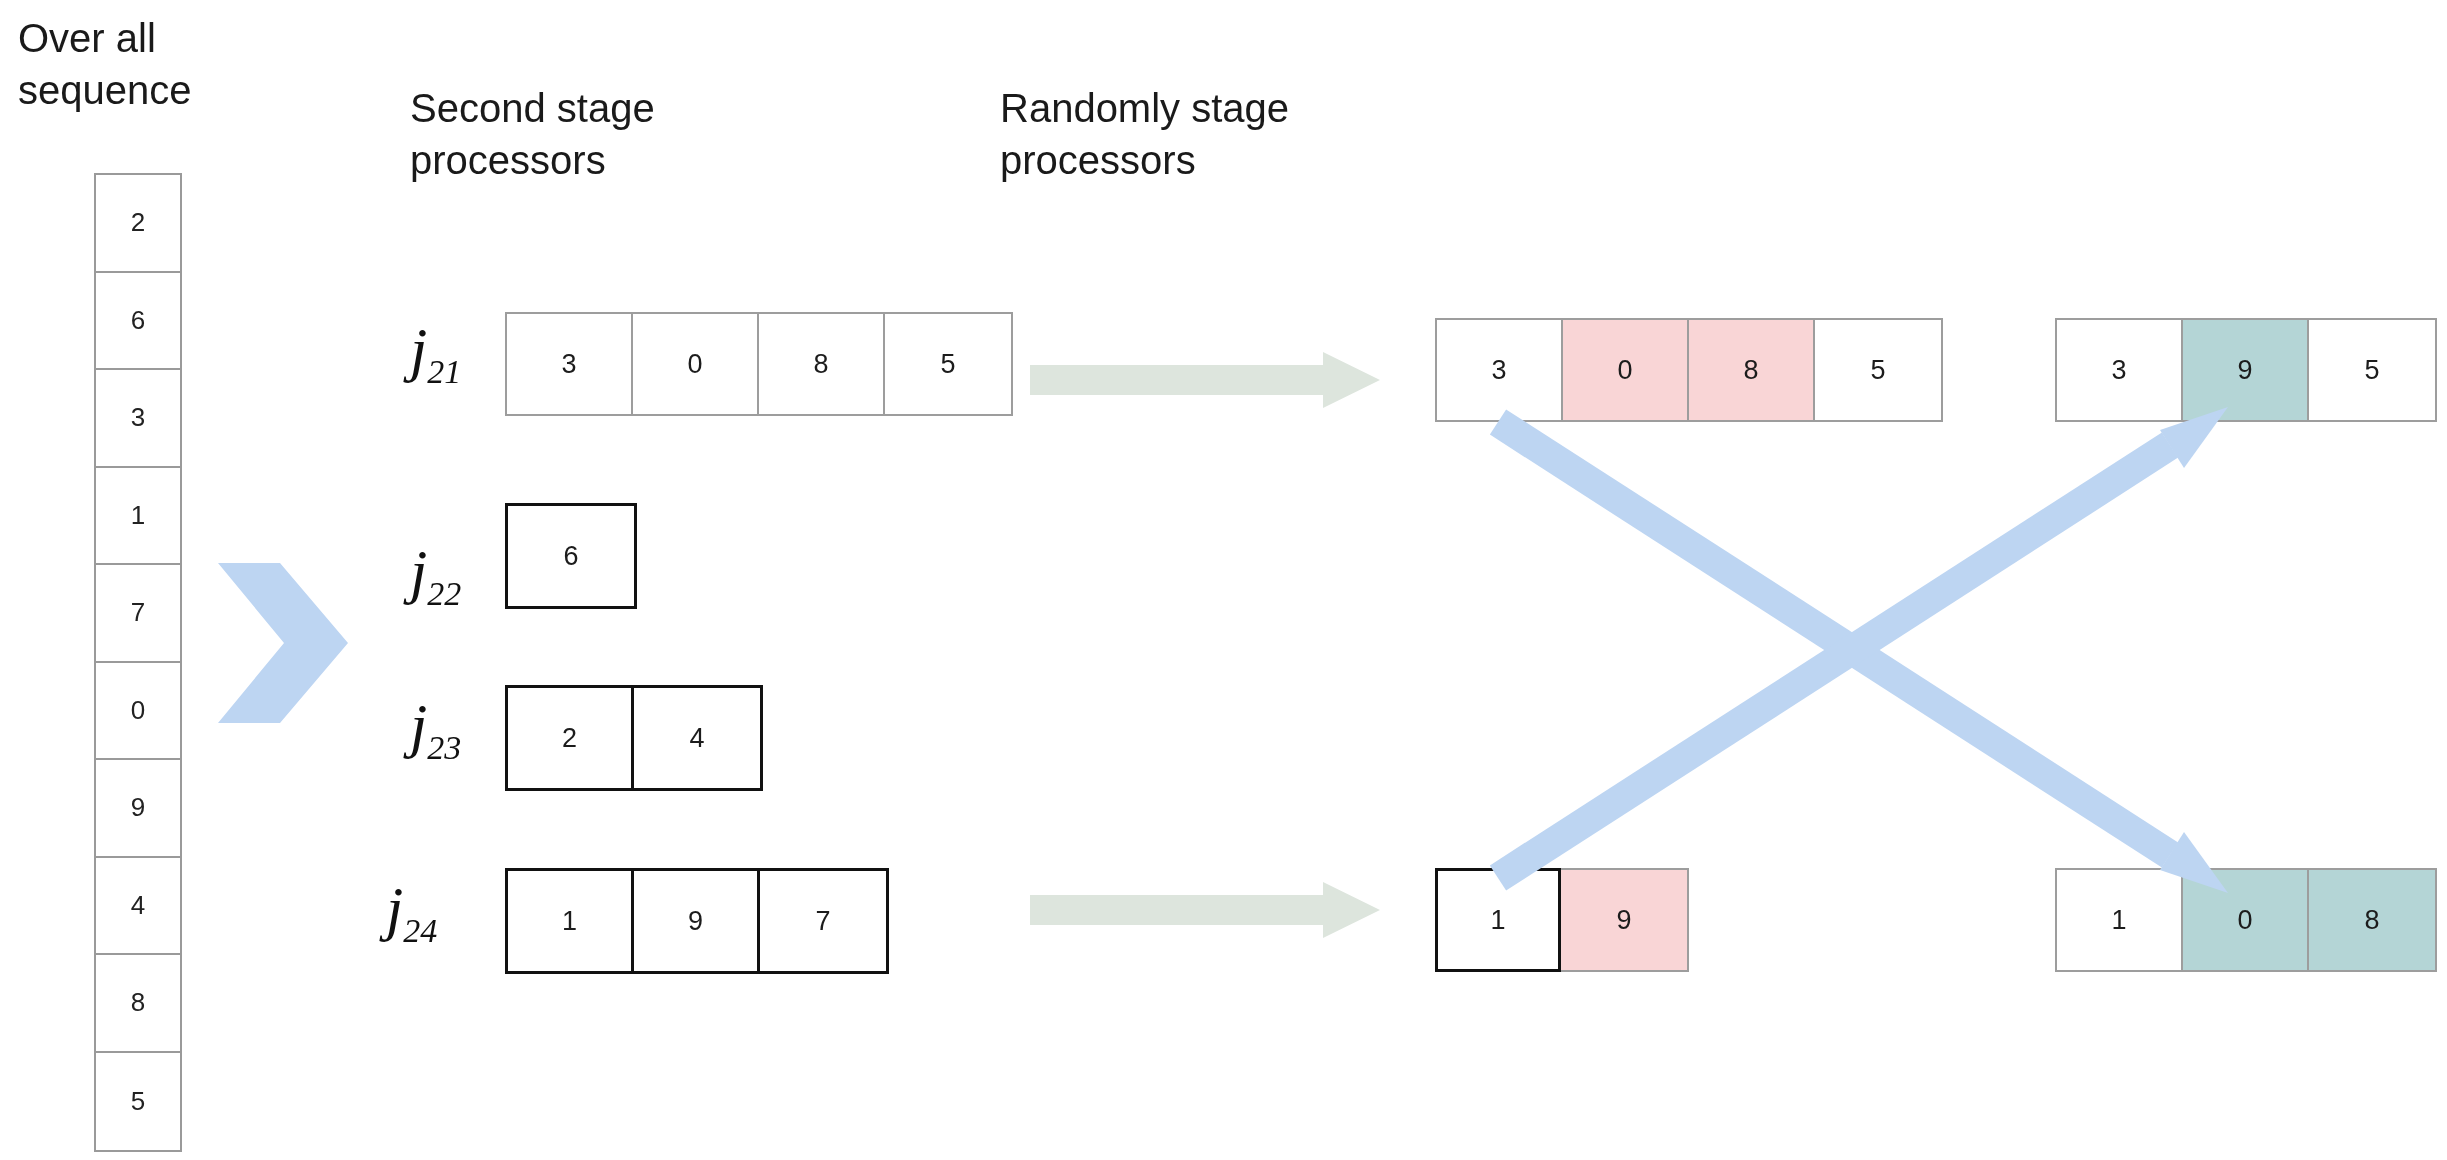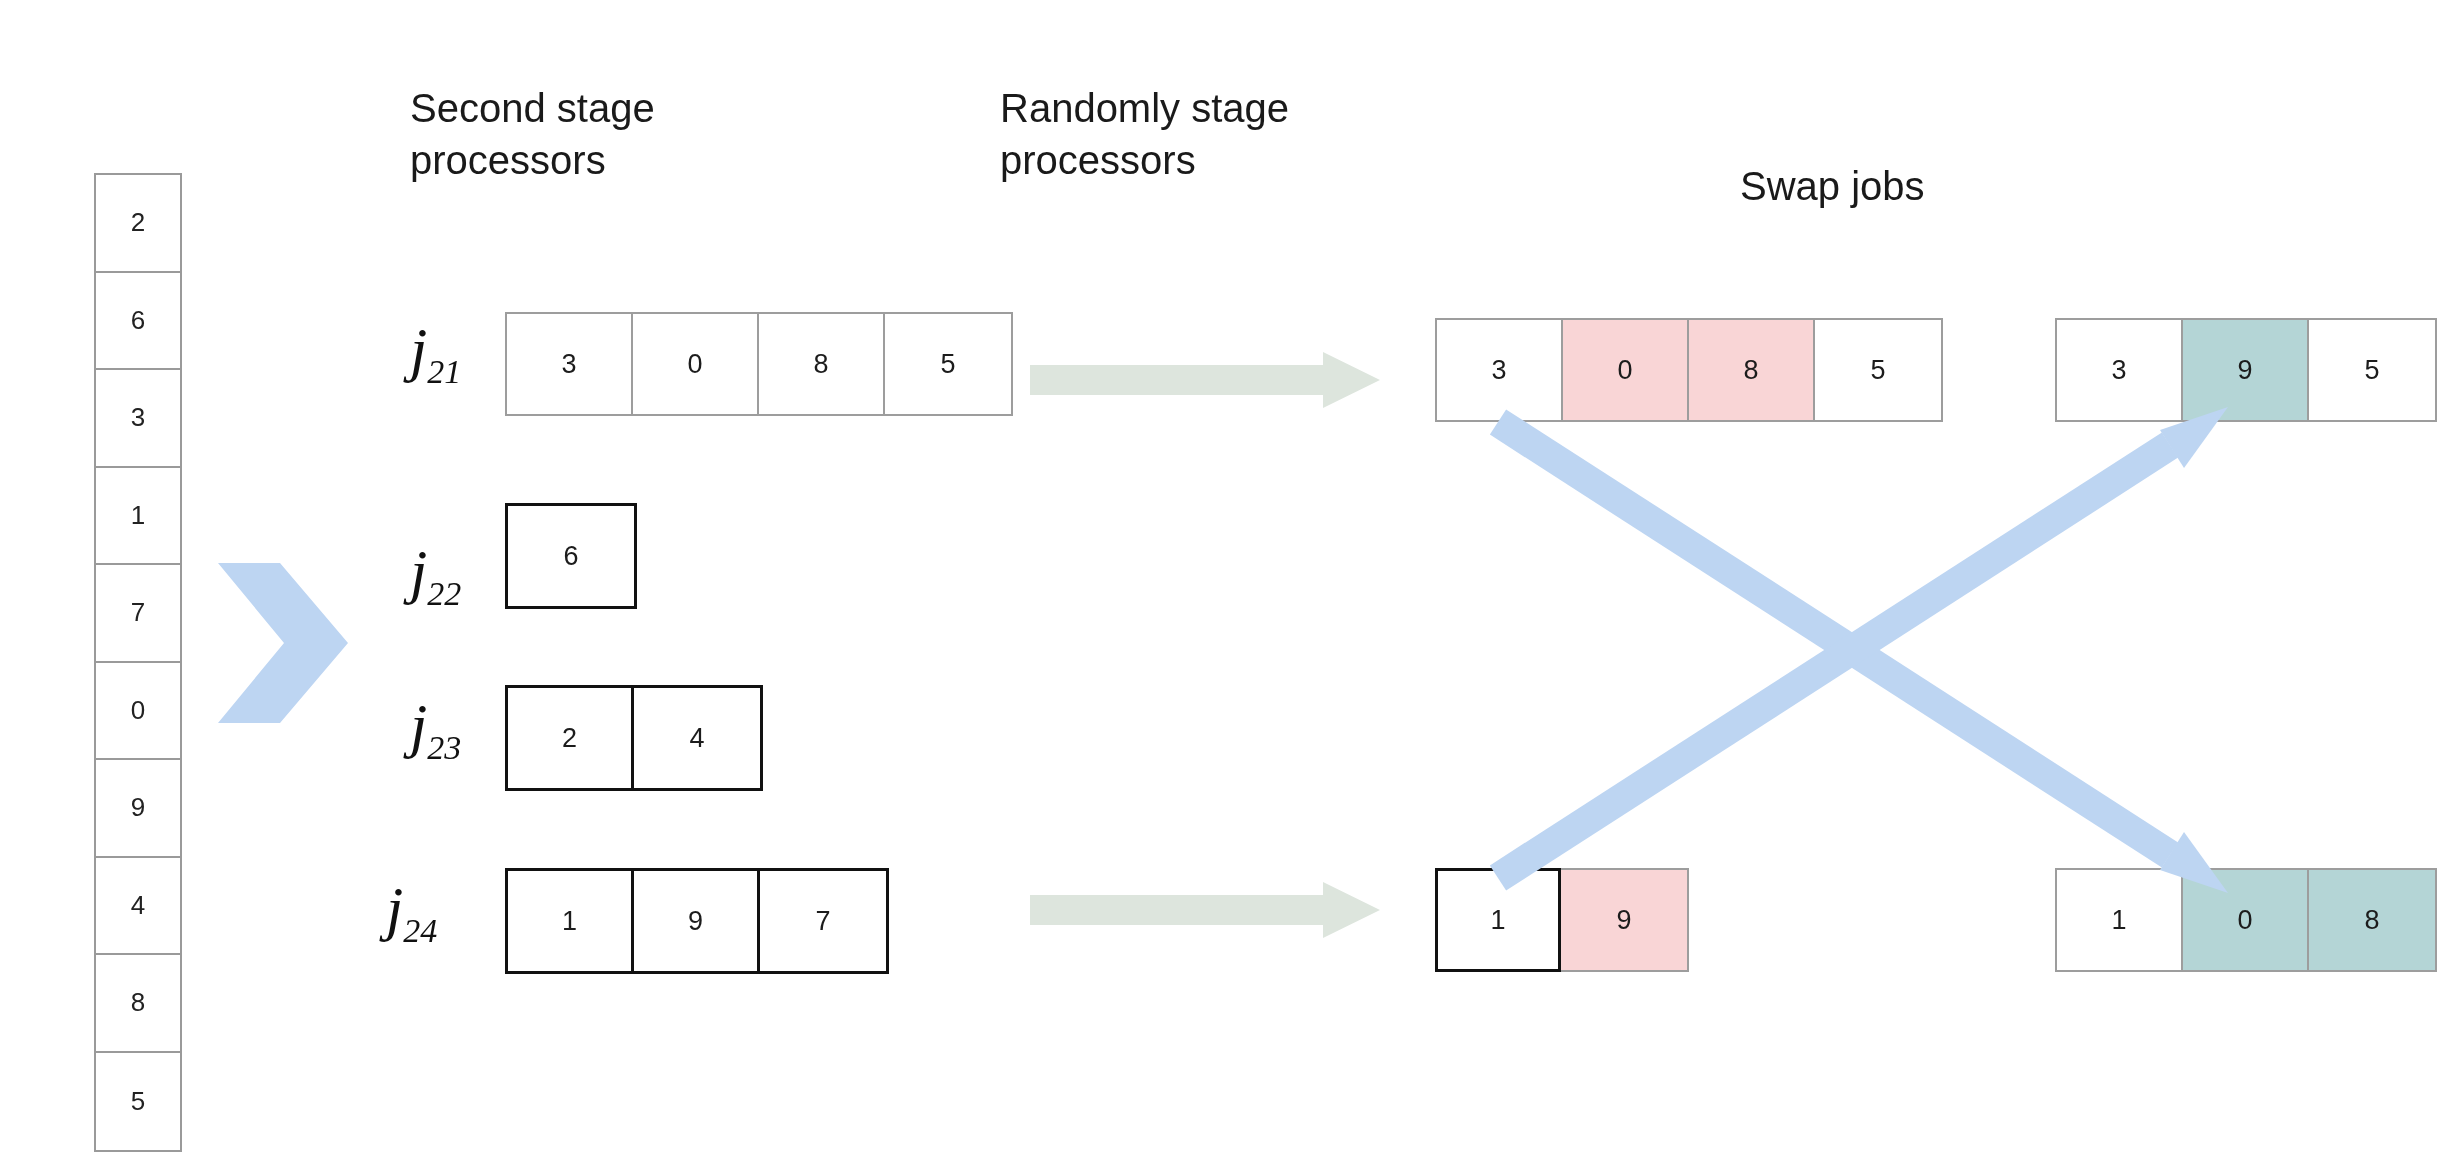--- a/index.html
+++ b/index.html
@@ -140,28 +140,29 @@
     width: 760px;
     height: 500px;
     pointer-events: none;
   }
 </style>
 </head>
 <body>
 
 <div id="canvas">
 
+  <div class="heading abs" id="overall-heading">Over all
+sequence</div>
 
   <div class="heading abs" id="second-stage-heading">Second stage
 processors</div>
 
   <div class="heading abs" id="random-select-heading">Randomly stage
 processors</div>
 
-  <div class="heading abs" id="swap-jobs-heading">Swap jobs</div>
 
   <div class="abs" id="seq-column">
     <div class="seq-cell">2</div>
     <div class="seq-cell">6</div>
     <div class="seq-cell">3</div>
     <div class="seq-cell">1</div>
     <div class="seq-cell">7</div>
     <div class="seq-cell">0</div>
     <div class="seq-cell">9</div>
     <div class="seq-cell">4</div>

